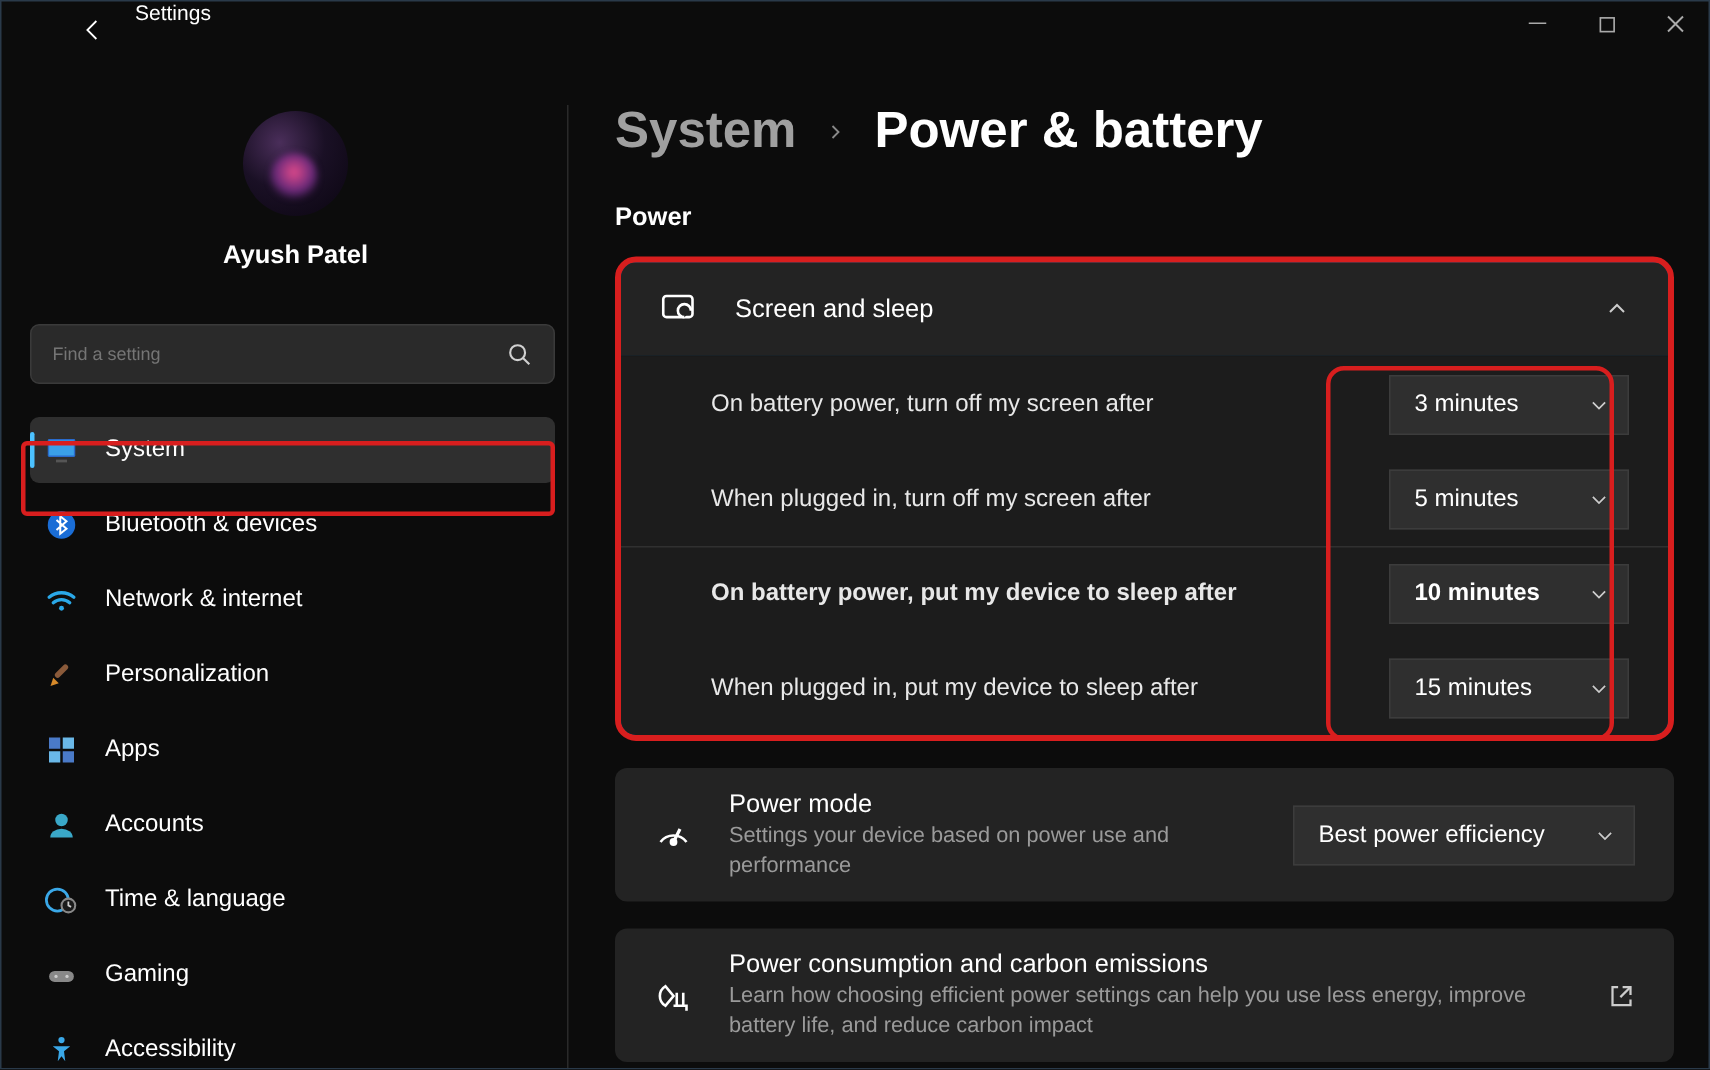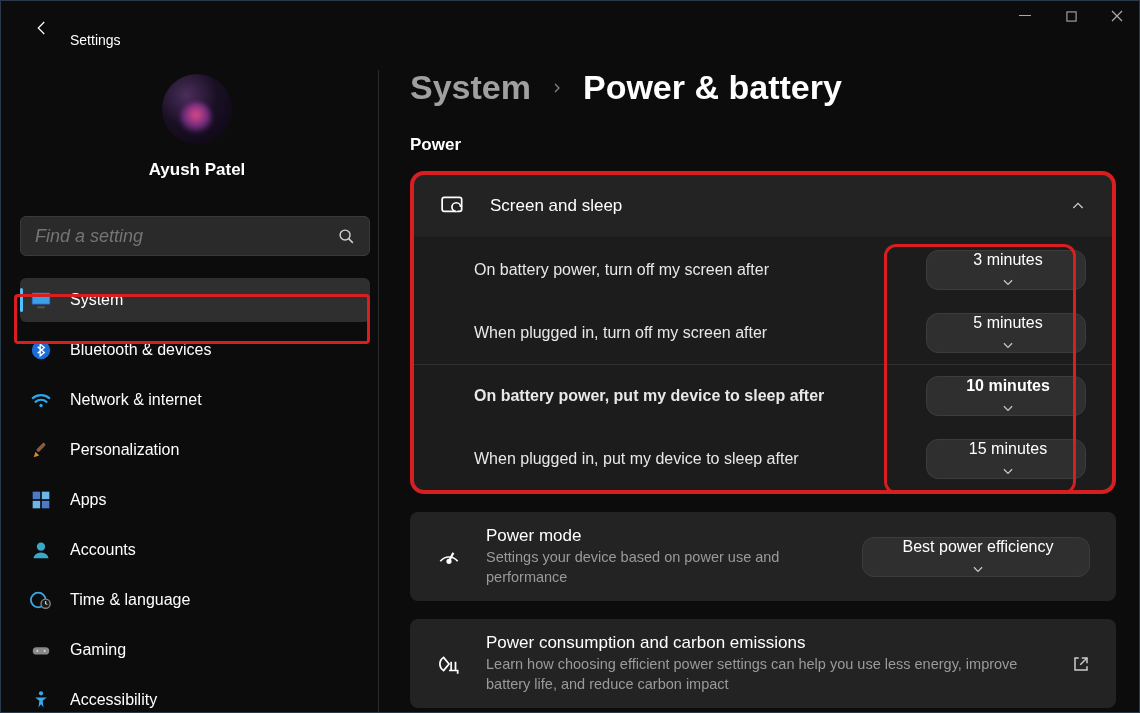--- a/index.html
+++ b/index.html
@@ -9,22 +9,23 @@
   background: #0c0c0c;
   color: #ffffff;
   font-family: "Segoe UI", -apple-system, sans-serif;
   overflow: hidden;
   position: relative;
 }
 .window-border { position: absolute; inset: 0; border: 1px solid #2a3a4a; pointer-events: none; }
 .titlebar {
   height: 48px;
   display: flex;
-  align-items: flex-end;
+  align-items: flex-start;
   padding-left: 22px;
+  margin-left: 20px;
 }
 .back-btn {
   width: 40px; height: 40px;
   display: flex; align-items: center; justify-content: center;
   color: #fff;
 }
 .title-text { font-size: 14px; padding-left: 8px; }
 .win-controls {
   position: absolute;
   top: 0; right: 0;
@@ -53,21 +54,21 @@
   display: flex; align-items: center;
   background: #2a2a2a;
   border: 1px solid #3a3a3a;
   border-radius: 6px;
   height: 40px;
   padding: 0 14px;
   margin-bottom: 22px;
 }
 .searchbar input {
   flex: 1; background: none; border: none; outline: none;
-  color: #22c55e; font-size: 18px; font-style: italic;
+  color: #22c55e; font-size: 12px;
 }
 .nav-list { list-style: none; }
 .nav-item {
   display: flex; align-items: center; gap: 18px;
   height: 44px;
   padding: 0 10px;
   border-radius: 6px;
   margin-bottom: 6px;
   font-size: 16px;
   position: relative;
@@ -124,25 +125,24 @@
   padding: 0 26px 0 60px;
   height: 63px;
   justify-content: center;
 }
 .setting-row.sep { border-top: 1px solid #303030; font-weight: bold; }
 .setting-label { flex: 1; font-size: 16px; color: #e8e8e8; }
 .dropdown {
   width: 160px; height: 40px;
   background: #2f2f2f;
   border: 1px solid #3c3c3c;
-  border-radius: 12px;
+  border-radius: 0;
   display: flex; align-items: center; justify-content: space-between;
   padding: 0 12px 0 16px;
   font-size: 16px;
-  flex-direction: column;
 }
 .highlight-dropdowns {
   position: absolute;
   right: 36px; top: 6px; width: 192px; height: 250px;
   border: 3px solid #d81e1e;
   border-radius: 12px;
   pointer-events: none;
 }
 .card {
   background: #232323;

